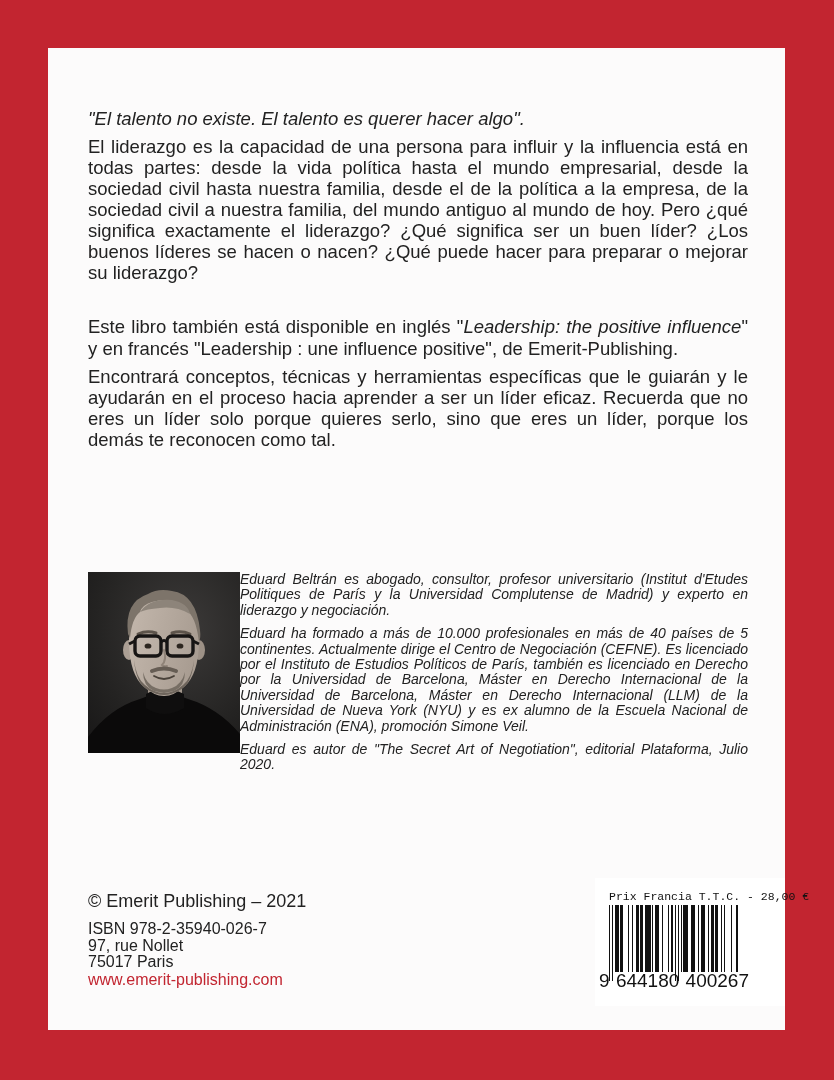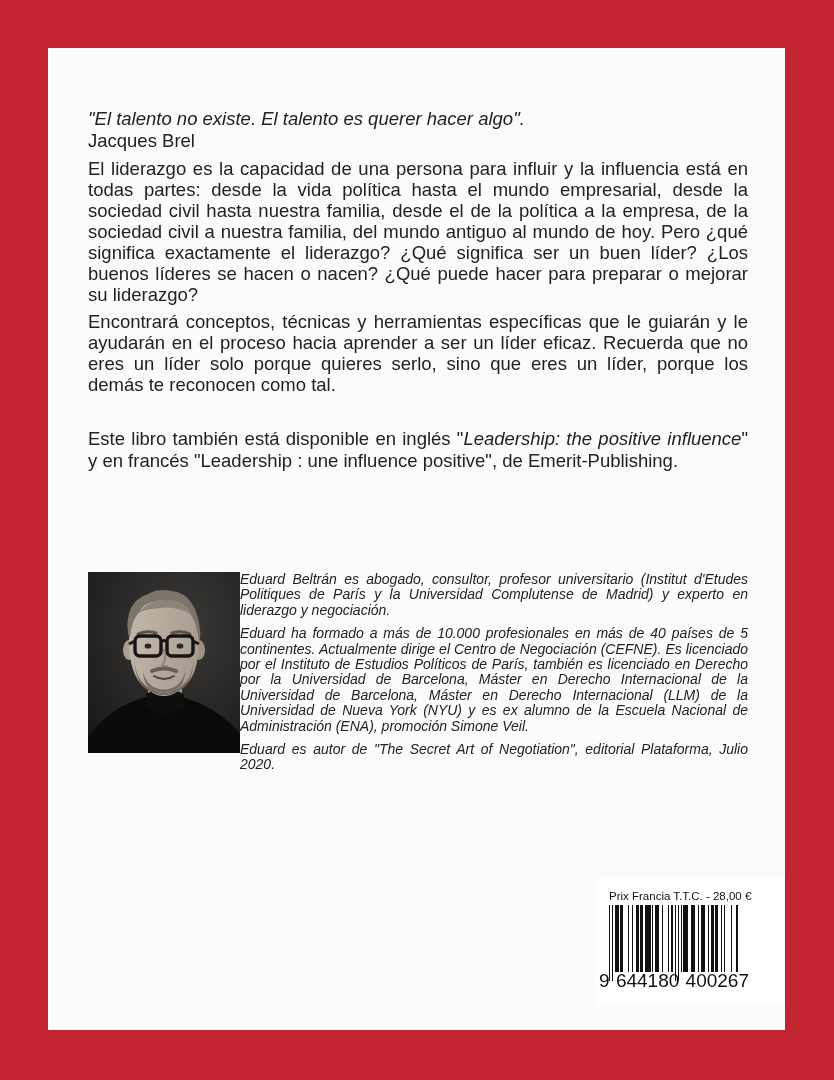--- a/index.html
+++ b/index.html
@@ -89,20 +89,21 @@
     left: 547px; top: 830px;
     width: 190px; height: 128px;
     background: #ffffff;
     padding: 12px 0 0 14px;
   }
   .price-label {
     font-size: 11.5px;
     line-height: 13px;
     white-space: nowrap;
     color: #111;
+    font-family: Liberation Mono, monospace;
   }
   .bars-wrap { margin-top: 2px; width: 136px; }
   .ean-digits {
     width: 150px;
     margin-left: -10px;
     display: flex;
     justify-content: space-between;
     font-size: 19px;
     line-height: 19px;
     margin-top: -14px;
@@ -112,28 +113,27 @@
 </style>
 </head>
 <body>
 
 <div class="panel">
 
   <div class="text-col">
 
     <div class="quote-block">
       <div class="quote-line">"El talento no existe. El talento es querer hacer algo".</div>
-      <div class="quote-author">Jacques Brel</div>
     </div>
 
     <p class="para">El liderazgo es la capacidad de una persona para influir y la influencia está en todas partes: desde la vida política hasta el mundo empresarial, desde la sociedad civil hasta nuestra familia, desde el de la política a la empresa, de la sociedad civil a nuestra familia, del mundo antiguo al mundo de hoy. Pero ¿qué significa exactamente el liderazgo? ¿Qué significa ser un buen líder? ¿Los buenos líderes se hacen o nacen? ¿Qué puede hacer para preparar o mejorar su liderazgo?</p>
 
+    <p class="para editions"><span>Este libro también está disponible en inglés "</span><span class="italic">Leadership: the positive influence</span><span>" y en francés "Leadership : une influence positive", de Emerit-Publishing.</span></p>
+
     <p class="para">Encontrará conceptos, técnicas y herramientas específicas que le guiarán y le ayudarán en el proceso hacia aprender a ser un líder eficaz. Recuerda que no eres un líder solo porque quieres serlo, sino que eres un líder, porque los demás te reconocen como tal.</p>
-
-    <p class="para editions"><span>Este libro también está disponible en inglés "</span><span class="italic">Leadership: the positive influence</span><span>" y en francés "Leadership : une influence positive", de Emerit-Publishing.</span></p>
 
   </div>
 
   <div class="author-section">
 
     <div class="photo-frame">
       <svg width="152" height="181" viewBox="0 0 152 181" xmlns="http://www.w3.org/2000/svg">
         <defs>
           <radialGradient id="bgGrad" cx="0.62" cy="0.32" r="0.95">
             <stop offset="0" stop-color="#3c3a39"></stop>
@@ -185,20 +185,27 @@
     </div>
 
     <div class="bio-col">
       <p class="bio-para">Eduard Beltrán es abogado, consultor, profesor universitario (Institut d'Etudes Politiques de París y la Universidad Complutense de Madrid) y experto en liderazgo y negociación.</p>
       <p class="bio-para">Eduard ha formado a más de 10.000 profesionales en más de 40 países de 5 continentes. Actualmente dirige el Centro de Negociación (CEFNE). Es licenciado por el Instituto de Estudios Políticos de París, también es licenciado en Derecho por la Universidad de Barcelona, Máster en Derecho Internacional de la Universidad de Barcelona, Máster en Derecho Internacional (LLM) de la Universidad de Nueva York (NYU) y es ex alumno de la Escuela Nacional de Administración (ENA), promoción Simone Veil.</p>
       <p class="bio-para">Eduard es autor de "The Secret Art of Negotiation", editorial Plataforma, Julio 2020.</p>
     </div>
 
   </div>
 
+  <div class="imprint">
+    <div class="copyright">© Emerit Publishing – 2021</div>
+    <div class="line">ISBN 978-2-35940-026-7</div>
+    <div class="line">97, rue Nollet</div>
+    <div class="line">75017 Paris</div>
+    <a class="website" href="#">www.emerit-publishing.com</a>
+  </div>
 
   <div class="barcode-area">
     <div class="price-label">Prix Francia T.T.C. - 28,00 €</div>
     <div class="bars-wrap">
       <svg id="barcode-svg" width="136" height="76" viewBox="0 0 95 66" preserveAspectRatio="none" shape-rendering="crispEdges" xmlns="http://www.w3.org/2000/svg">
           <rect x="0" y="0" width="1" height="66" fill="#111"></rect>
           <rect x="2" y="0" width="1" height="66" fill="#111"></rect>
           <rect x="4" y="0" width="3" height="58" fill="#111"></rect>
           <rect x="8" y="0" width="2" height="58" fill="#111"></rect>
           <rect x="13" y="0" width="1" height="58" fill="#111"></rect>

